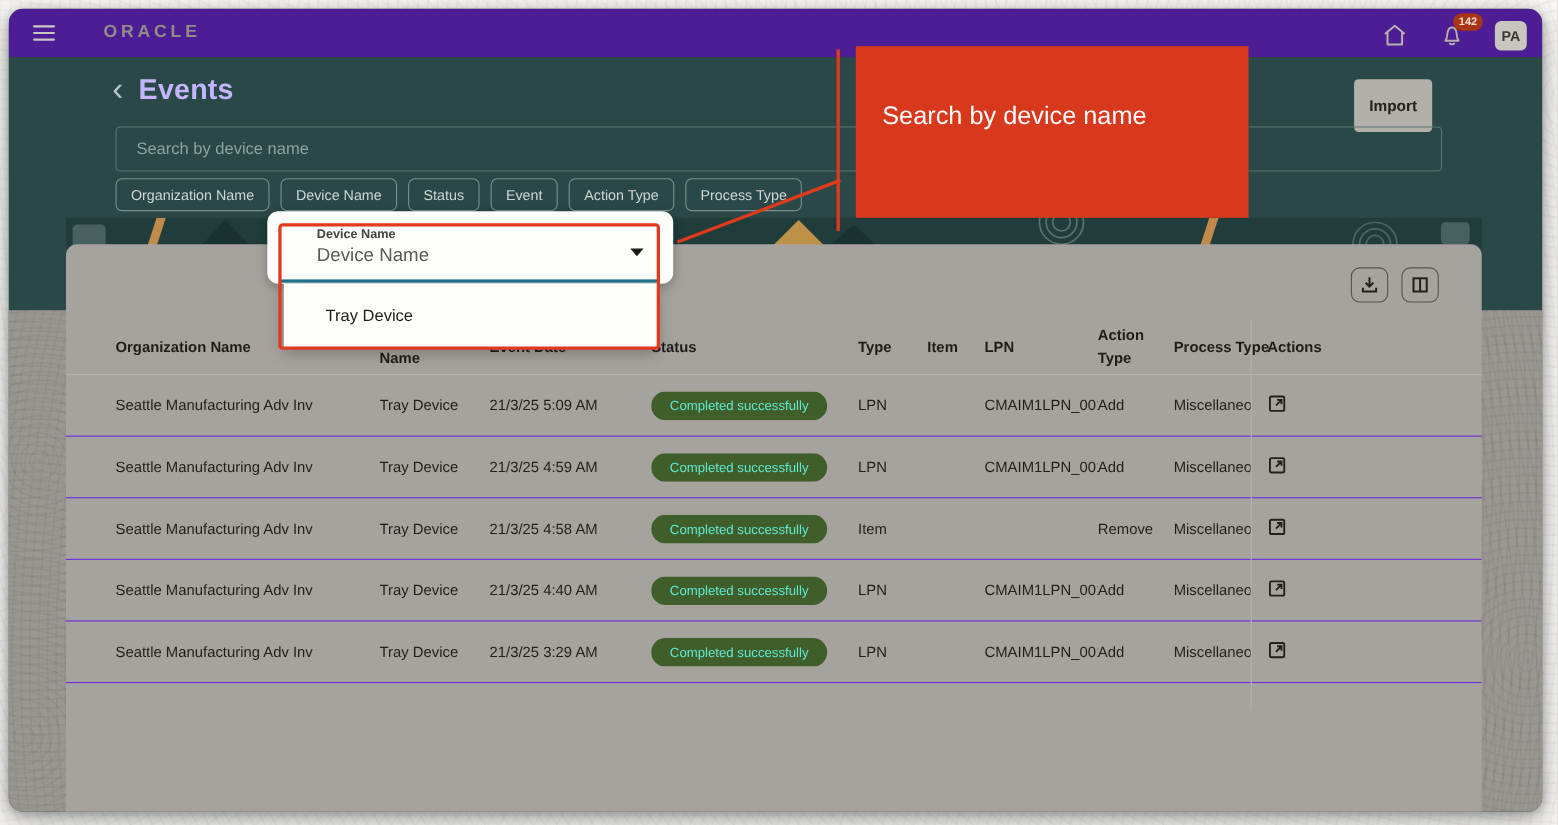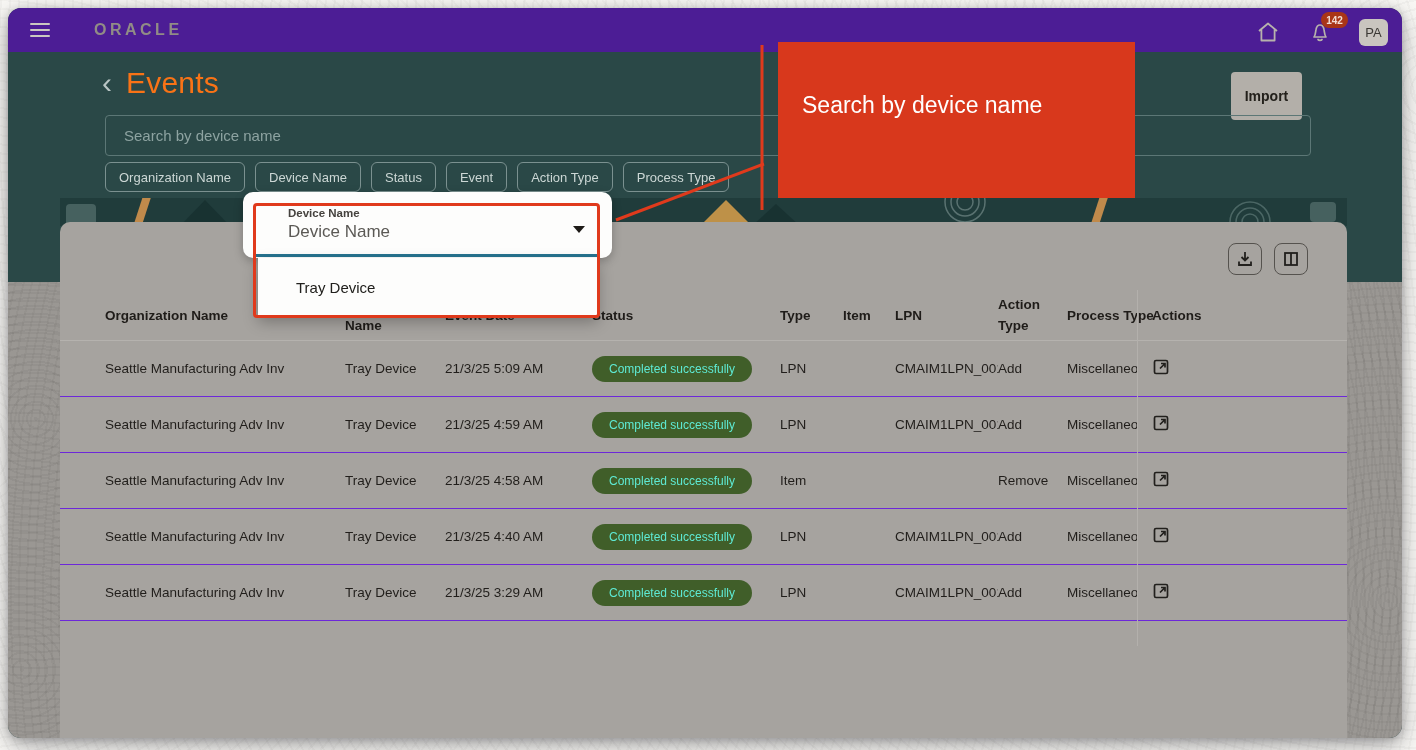--- a/index.html
+++ b/index.html
@@ -19,28 +19,28 @@
 
   
   .topbar { position:absolute; left:0; top:0; width:100%; height:44px; background:#4c1d95; display:flex; align-items:center;gap:20px; }
   .hamburger { width:20px; height:14px; margin-left:22px; display:flex; flex-direction:column; justify-content:space-between; cursor:pointer; }
   .hamburger span { display:block; height:2px; background:#cbc7c1; border-radius:1px; }
   .brand { margin-left:24px; color:#918c86; font-size:16px; font-weight:700; letter-spacing:3.5px; }
   .topbar-right { position:absolute; right:14px; top:0; height:48px; display:flex; align-items:center; gap:26px; }
   .tb-icon { width:26px; height:26px; position:relative; cursor:pointer; }
   .badge { position:absolute; left:14px; top:-7px; min-width:27px; height:16px; padding:0 5px; background:#a93517;
     border-radius:9px; color:#f3ddd5; font-size:10px; font-weight:700; display:flex; align-items:center; justify-content:center; }
-  .avatar { width:29px; height:27px; background:#c9c5bf; border-radius:6px; color:#3b3834; font-size:13px; font-weight:400;
+  .avatar { width:29px; height:27px; background:#c9c5bf; border-radius:6px; color:#3b3834; font-size:13px; font-weight:700;
     display:flex; align-items:center; justify-content:center; cursor:pointer; }
 
   
   .header-band { position:absolute; left:0; top:44px; width:100%; height:230px; background:#2a4847; }
   .page-title-row { position:absolute; left:94px; top:14px; display:flex; align-items:center; gap:14px; }
   .back-chevron { color:#b9c5c4; font-size:30px; line-height:28px; font-weight:400; cursor:pointer; }
-  .page-title { color:#f97316; font-size:30px; font-weight:400; letter-spacing:.2px; }
+  .page-title { color:#c4b5fd; font-size:26px; font-weight:700; letter-spacing:.2px; }
   .import-btn { position:absolute; left:1223px; top:20px; width:71px; height:48px; background:#b3afa9; border:none;
     border-radius:4px; font-family:inherit; font-size:14px; font-weight:700; color:#23201b; cursor:pointer; }
   .search-box { position:absolute; left:97px; top:63px; width:1206px; height:41px; background:transparent;
     border:1px solid #5c7776; border-radius:4px; padding:0 18px; font-family:inherit; font-size:15px; color:#d8e2e1; outline:none; }
   .search-box::placeholder { color:#8da3a1; }
   .chips { position:absolute; left:97px; top:110px; display:flex; gap:10px; }
   .chip { height:30px; padding:0 13px; border:1px solid #7b9190; border-radius:6px; background:transparent;
     color:#ccd7d5; font-family:inherit; font-size:13px; display:flex; align-items:center; cursor:pointer; white-space:nowrap; }
 
   

